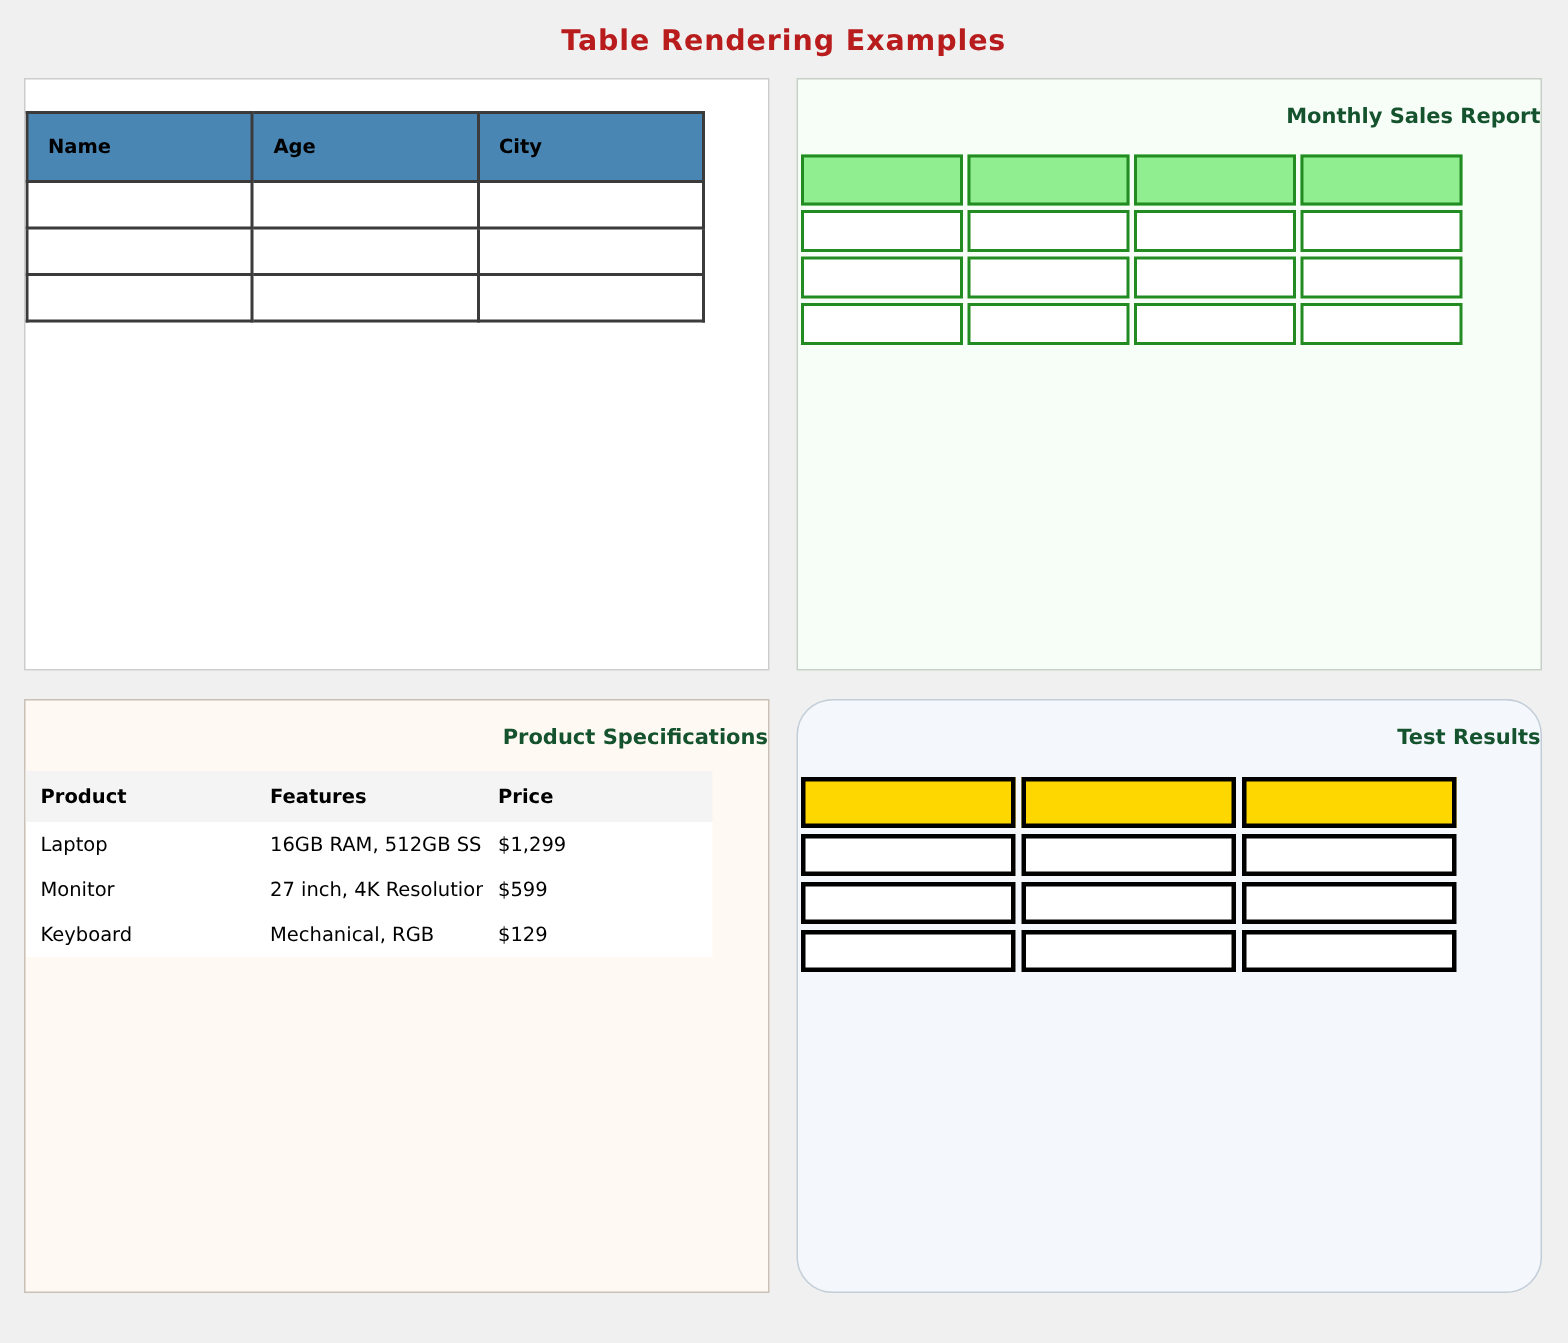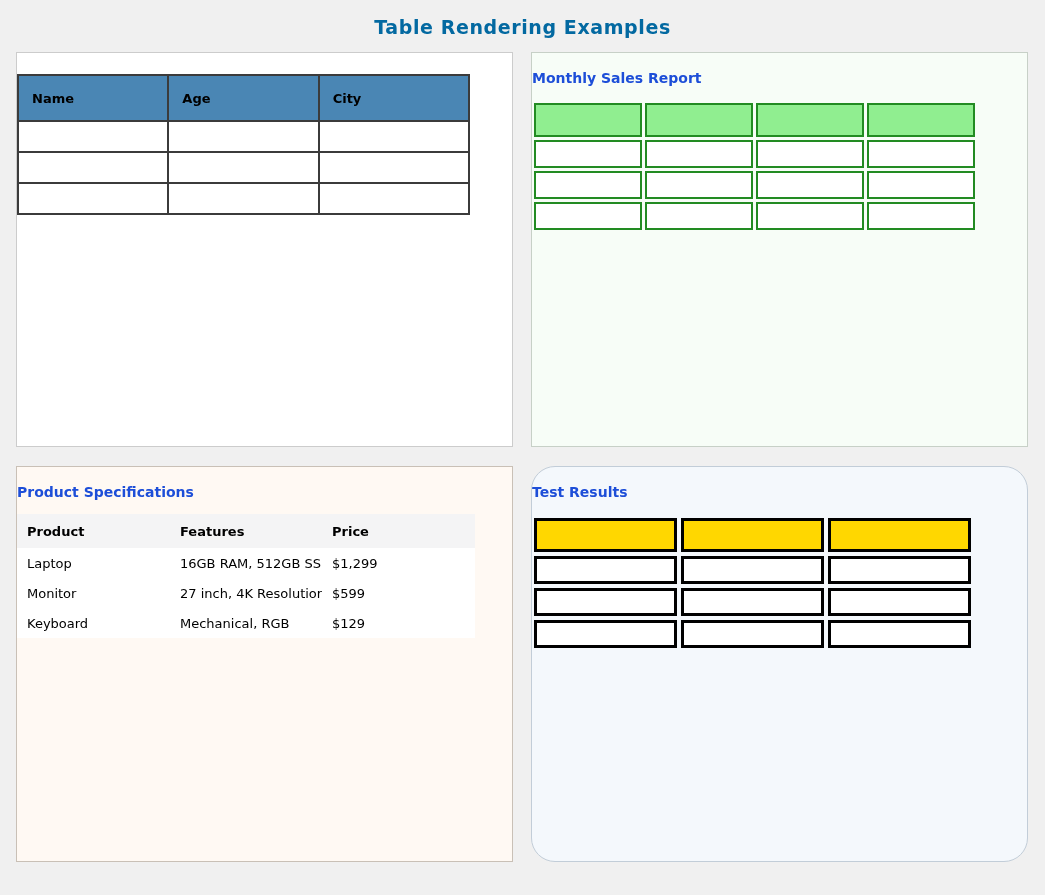--- a/index.html
+++ b/index.html
@@ -12,46 +12,46 @@
     font-family: "DejaVu Sans", "Liberation Sans", sans-serif;
     color: #000;
   }
   .page-title {
     margin: 0;
     padding: 16px 0 14px 0;
     text-align: center;
     font-size: 19px;
     font-weight: bold;
     letter-spacing: 0.6px;
-    color: #0369a1;
+    color: #b91c1c;
   }
   .grid {
     display: grid;
     grid-template-columns: 497px 497px;
     grid-template-rows: 395px 396px;
     column-gap: 18px;
     row-gap: 19px;
     padding: 0 16px;
   }
   .panel {
     border: 1px solid #c9c9c9;
     overflow: hidden;
   }
   .panel-basic   { background: #ffffff; border-color: #cccccc; padding-top: 21px; }
   .panel-sales   { background: #f7fdf7; border-color: #c7d0c7; padding-top: 17px; }
   .panel-products{ background: #fff9f3; border-color: #c9c0b6; padding-top: 17px; }
   .panel-tests   { background: #f4f8fc; border-color: #c2cdd8; padding-top: 17px; border-radius: 24px; }
 
   .panel-heading {
     margin: 0 0 14px 0;
-    text-align: left;
+    text-align: right;
     font-size: 14px;
     line-height: 16px;
     font-weight: bold;
-    color: #1d4ed8;
+    color: #14532d;
   }
 
   
   .tbl-basic {
     border-collapse: collapse;
     table-layout: fixed;
     width: 453px;
   }
   .tbl-basic th, .tbl-basic td {
     border: 2px solid #3b3b3b;

